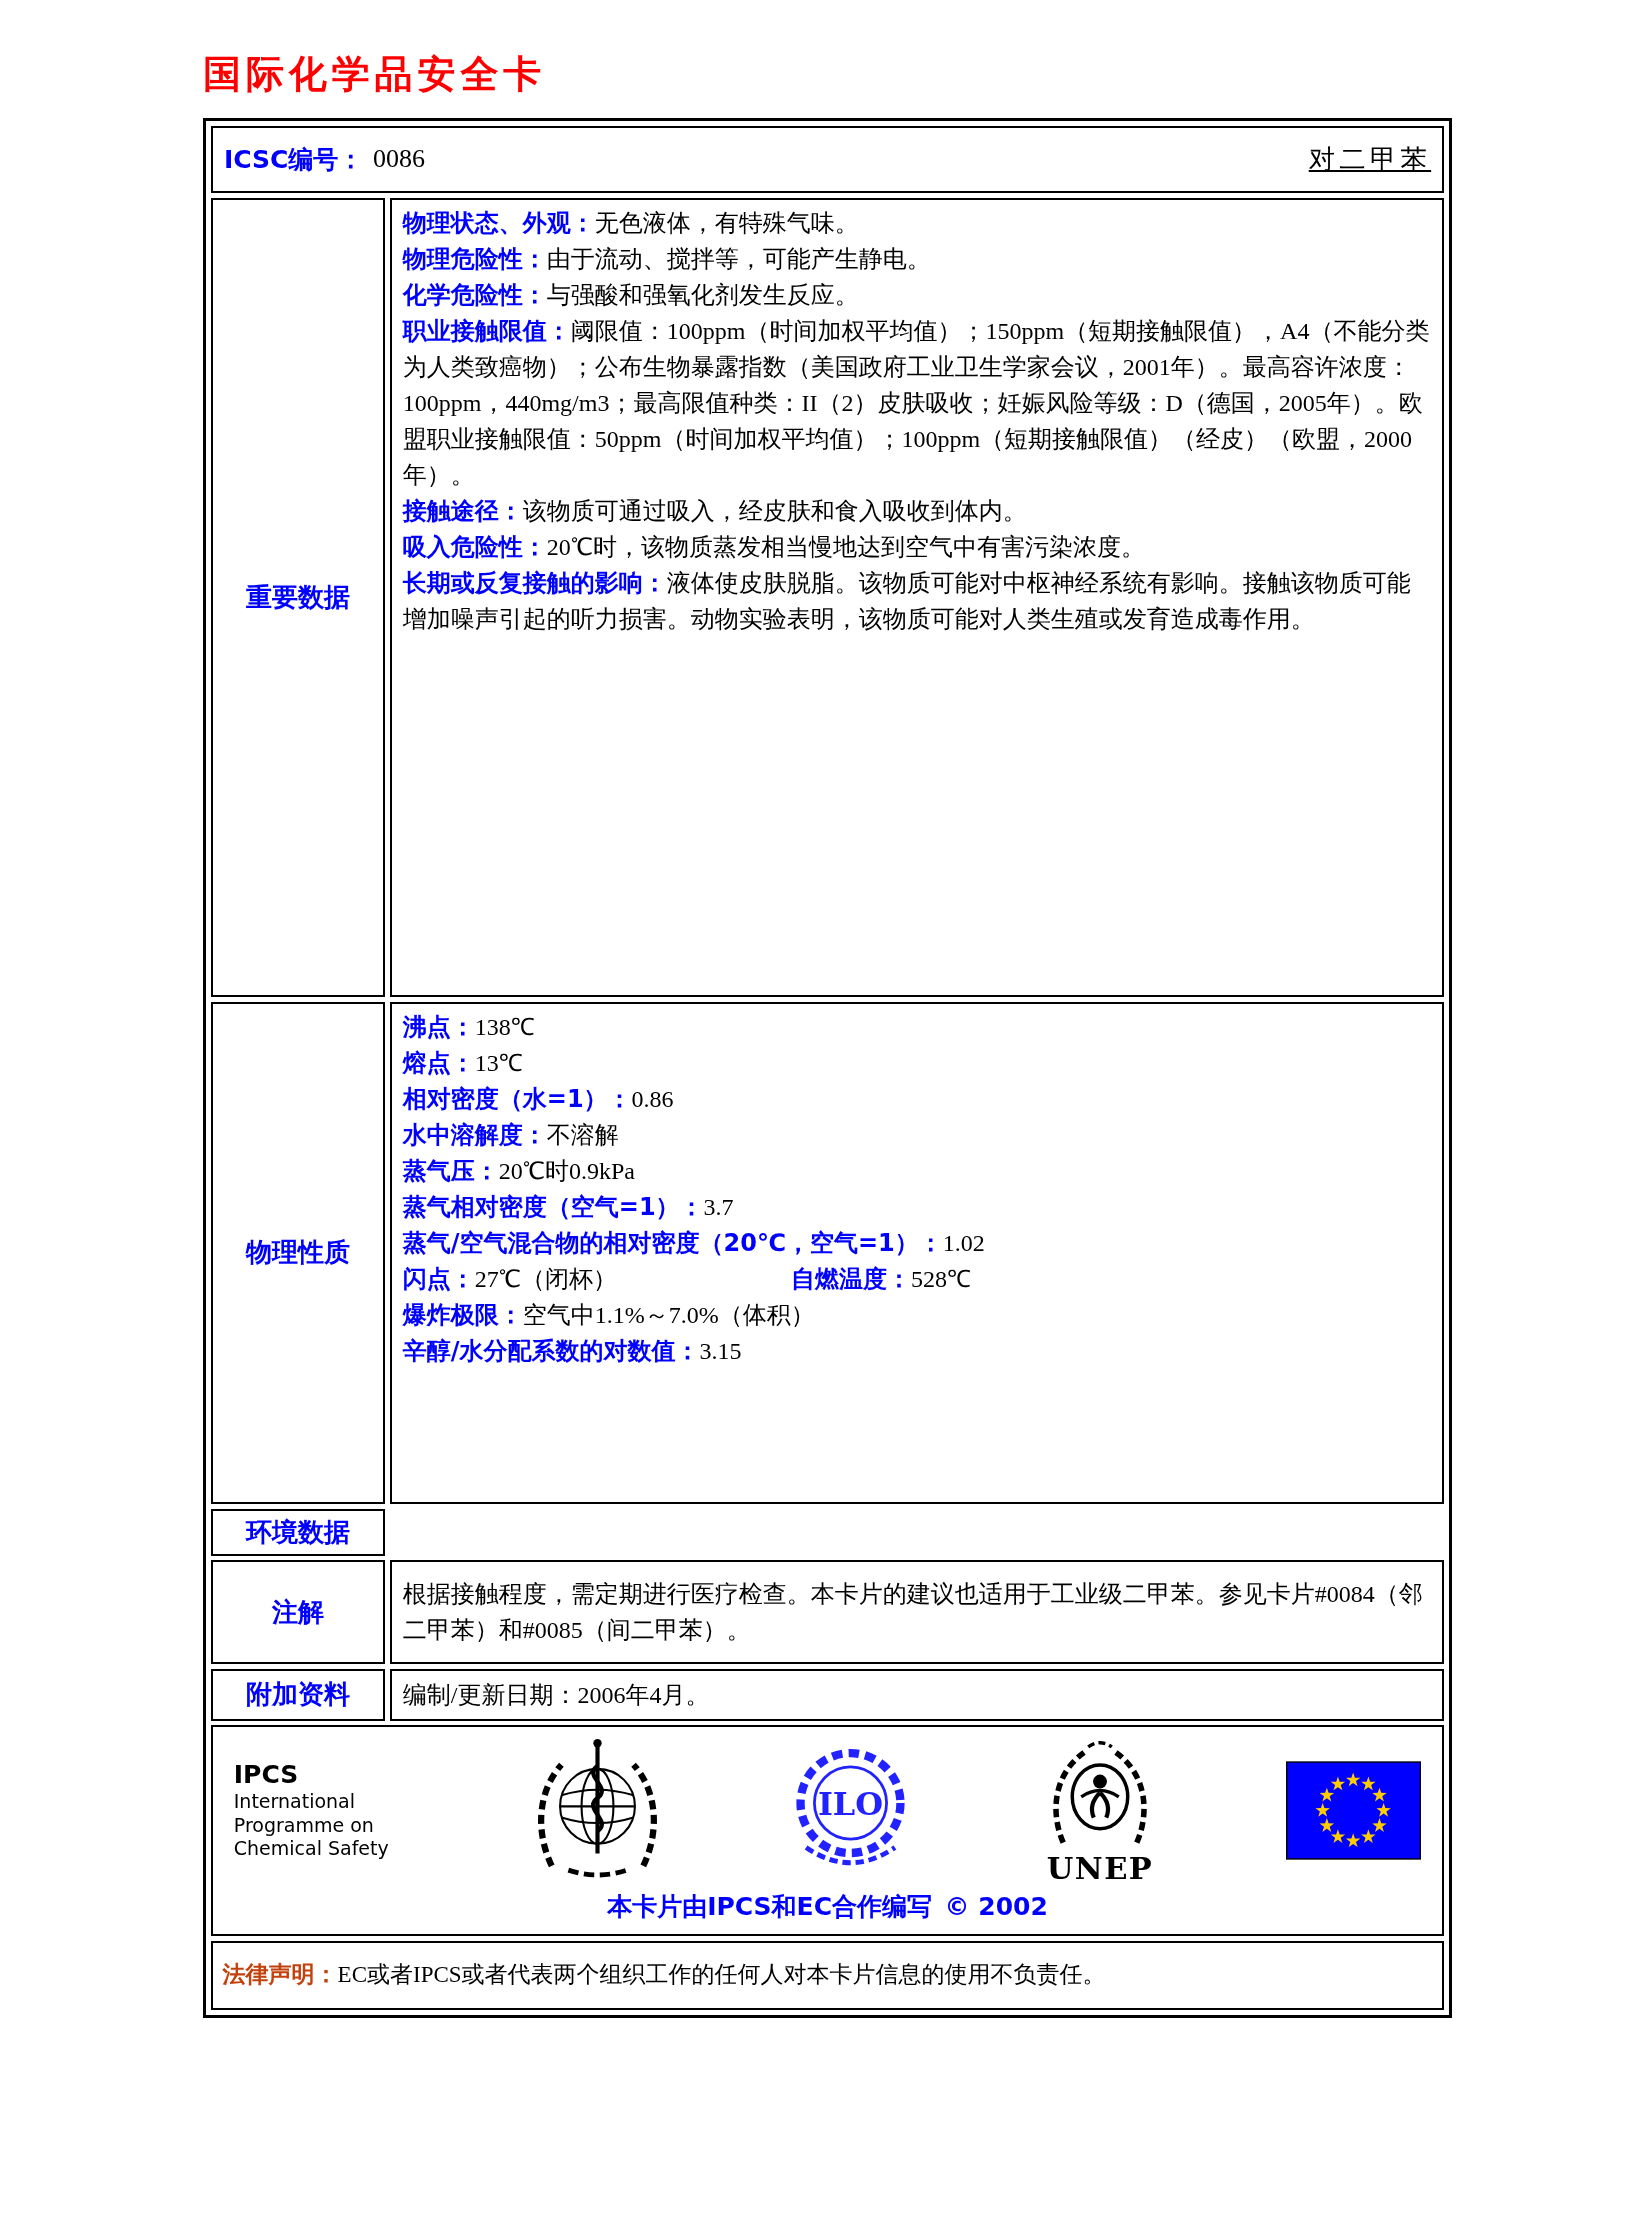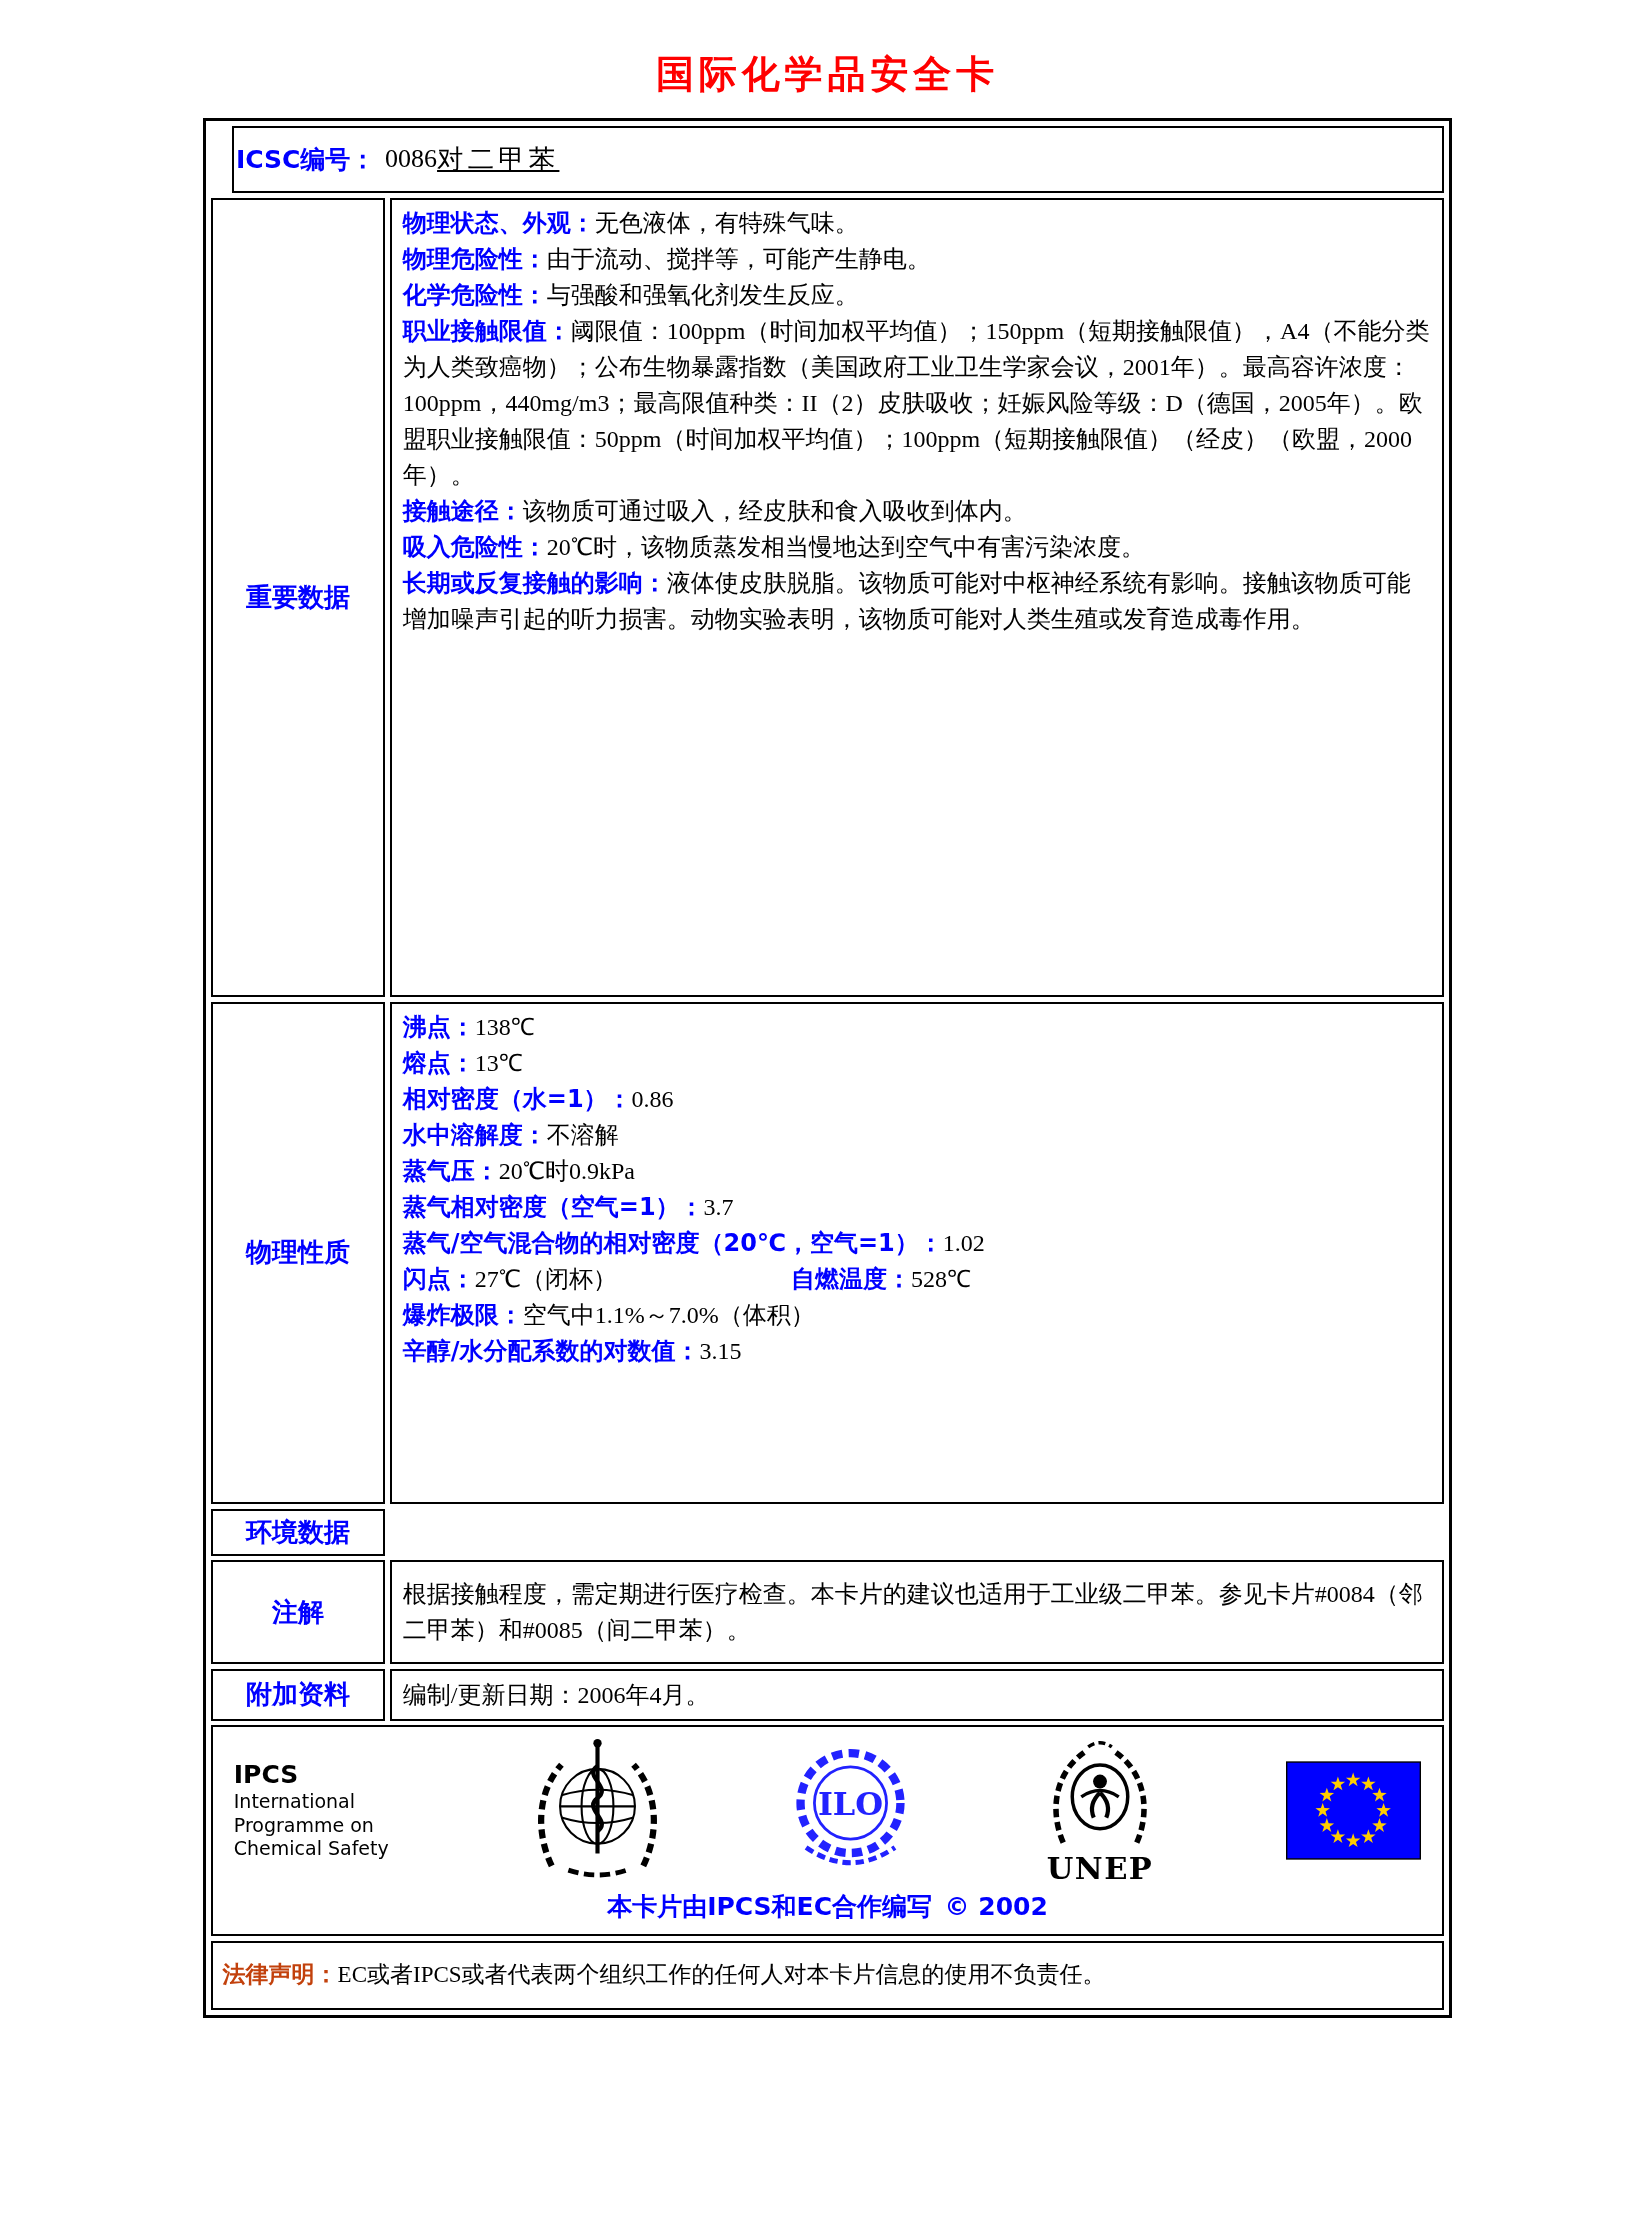--- a/index.html
+++ b/index.html
@@ -4,21 +4,21 @@
 <style>
   html,body { margin:0; padding:0; }
   body {
     width:1645px; height:2239px;
     background:#ffffff;
     font-family:"Liberation Serif", serif;
     color:#000;
   }
   .page-title {
     width:1249px; margin:49px 0 0 203px;
-    text-align:center;
+    text-align:left;
     color:#ff0000;
     font-family:"DejaVu Serif", serif;
     font-weight:bold;
     font-size:38px;
     letter-spacing:4.9px;
   }
   .card {
     width:1249px; margin:18px 0 0 203px;
     border:3.5px solid #000;
     box-sizing:border-box;
@@ -53,23 +53,22 @@
   .seg-lblk {
     color:#c2410c; font-weight:bold;
     font-family:Liberation Mono, monospace;
   }
   .seg-txt { color:#000; }
   .seg-tab { display:inline-block; width:174px; }
 
   
   .row-header .cell {
     flex:1; min-height:67px;
-    display:flex; align-items:center; justify-content:flex-start;
-    padding:0 2px;
-    margin-left:21px;
+    display:flex; align-items:center; justify-content:space-between;
+    padding:0 11px;
   }
   .hdr-left { display:flex; align-items:center; }
   .hdr-label {
     color:#0000ff; font-weight:bold; font-size:25px;
     font-family:"DejaVu Sans", sans-serif;
   }
   .hdr-number { font-size:26px; margin-left:9.7px; }
   .hdr-chem { font-size:26.4px; letter-spacing:4.2px;text-decoration:underline; }
 
   .row-important .cell { min-height:799px; }

